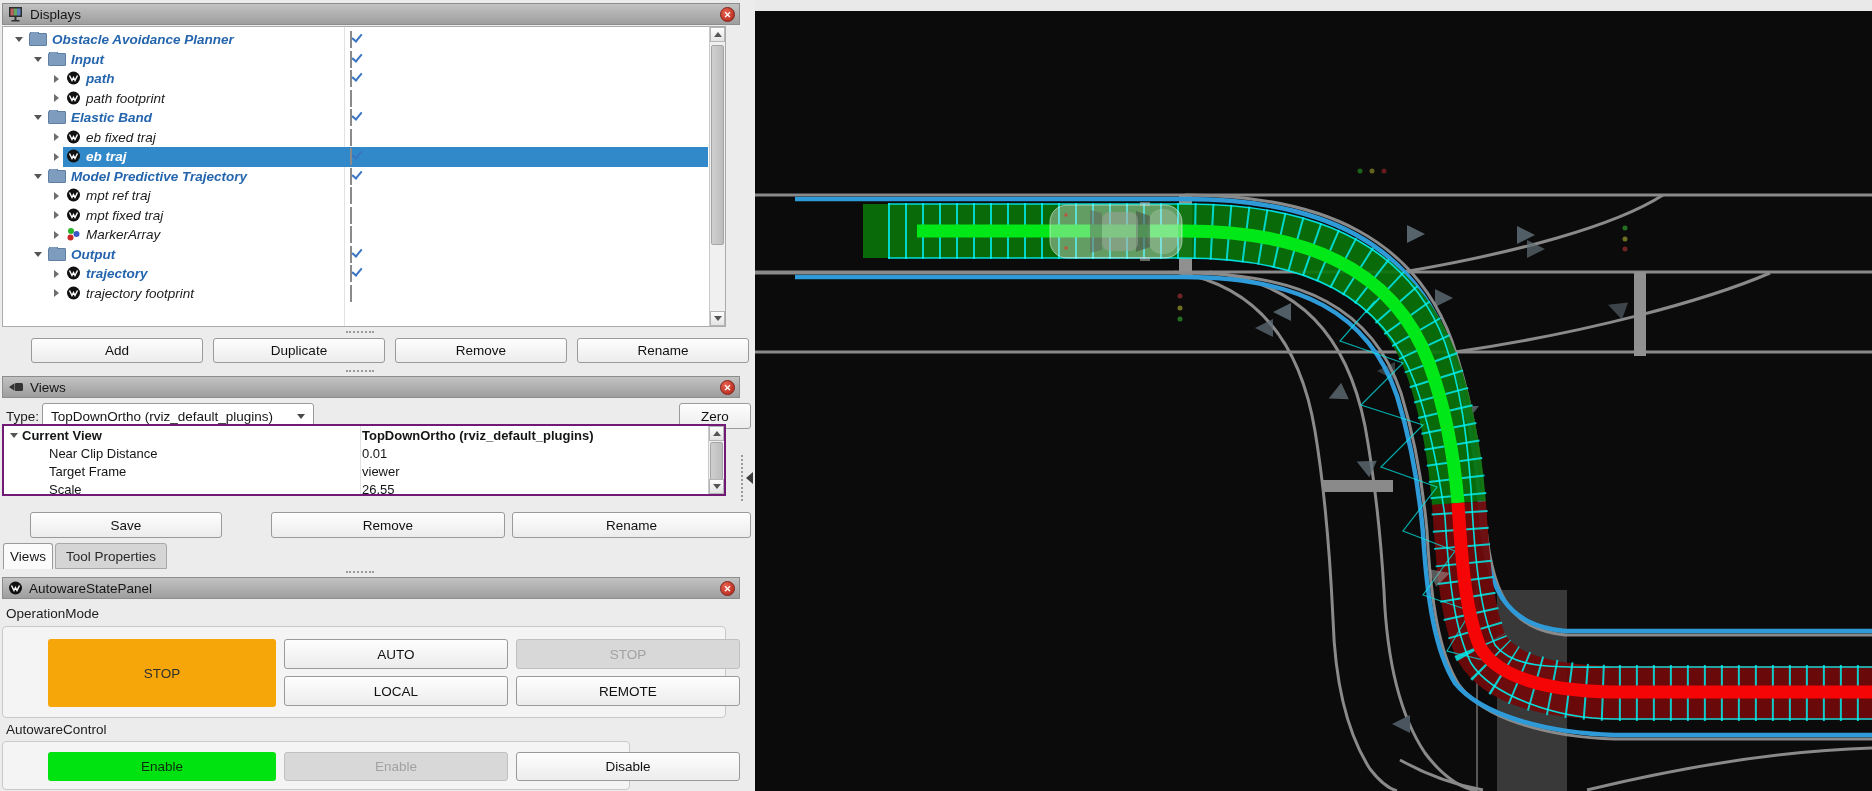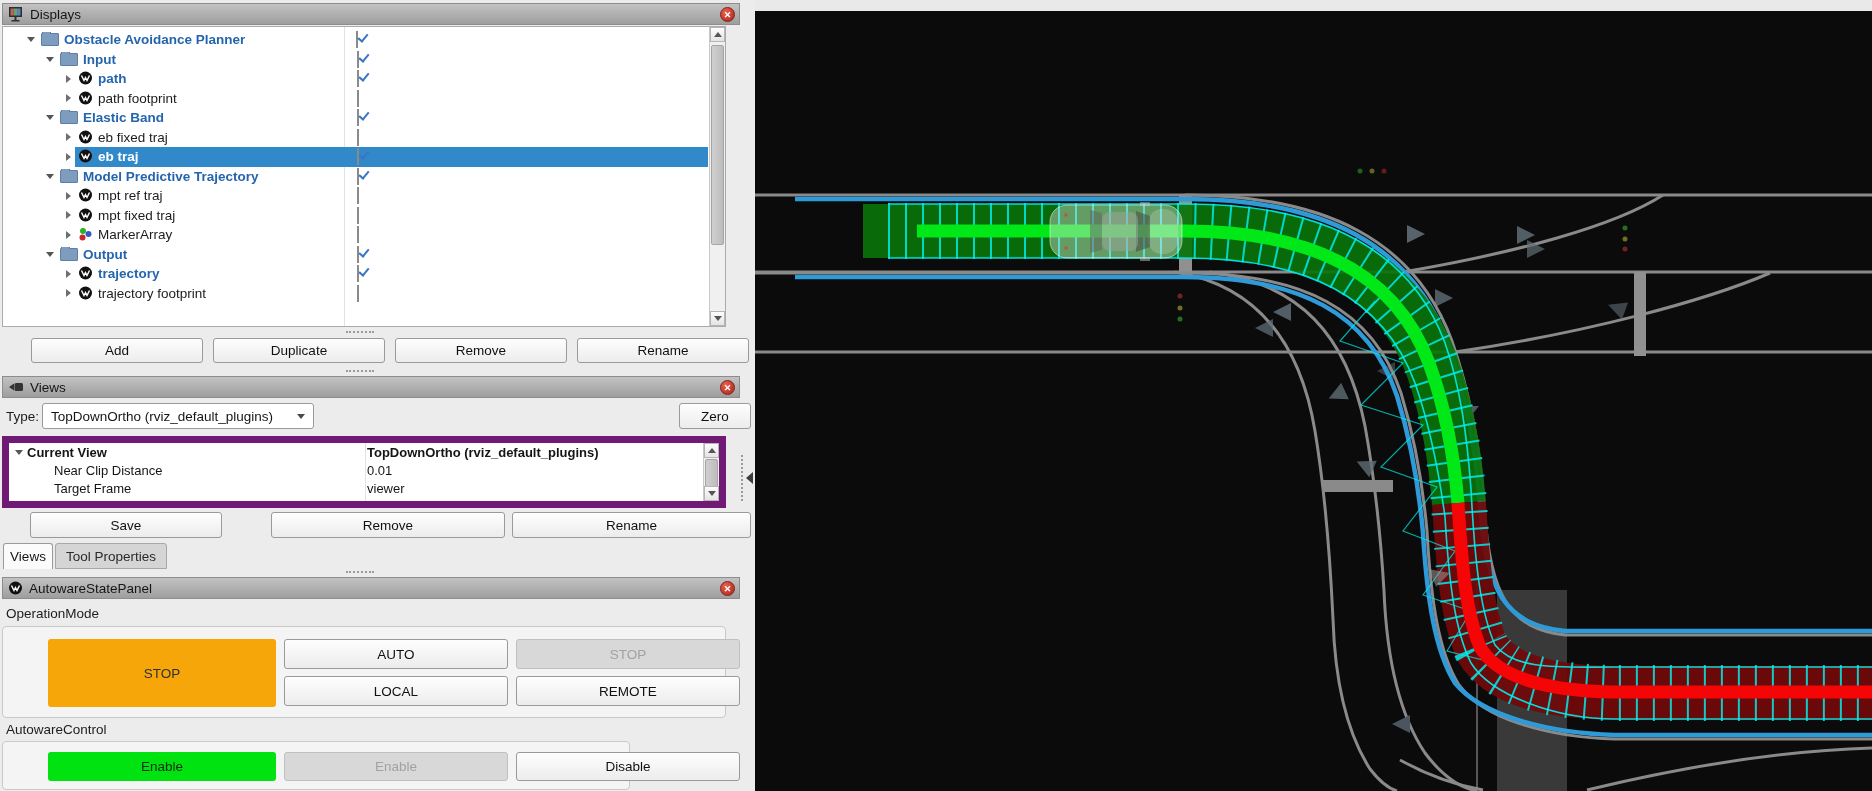--- a/index.html
+++ b/index.html
@@ -43,21 +43,21 @@
   .btn{position:absolute;box-sizing:border-box;border:1px solid #9a9a9a;border-radius:3px;
        background:linear-gradient(#fefefe,#ececec);font-size:13.5px;color:#111;
        display:flex;align-items:center;justify-content:center;margin-left:27px;}
   .btn.disabled{background:#d8d8d8;border-color:#c0c0c0;color:#a2a2a2;}
   .btn.orange{background:#f7a60a;border:none;color:#303030;}
   .btn.green{background:#00e310;border:none;color:#0b2d0b;}
   
   .combo{position:absolute;box-sizing:border-box;border:1px solid #9a9a9a;border-radius:3px;background:#fff;
          font-size:13.5px;display:flex;align-items:center;padding:0 8px;}
   .combo .carrow{position:absolute;right:8px;width:0;height:0;border-left:4px solid transparent;border-right:4px solid transparent;border-top:5px solid #4a4a4a;}
-  .vtable{position:absolute;left:2px;top:436px;width:724px;height:72px;background:#fff;border:7px solid #701a75;box-sizing:border-box;overflow:hidden;}
+  .vtable{position:absolute;left:2px;top:424px;width:724px;height:72px;background:#fff;border:2px solid #701a75;box-sizing:border-box;overflow:hidden;}
   .vrow{display:flex;height:18px;align-items:center;font-size:13px;}
   .vrow .c1{width:356px;box-sizing:border-box;display:flex;align-items:center;gap:4px;}
   .vrow .c2{padding-left:2px;}
   .vtable .vdiv{position:absolute;left:356px;top:0;bottom:0;width:1px;background:#e2e2e2;}
   .bold{font-weight:bold;}
   
   .tab{position:absolute;box-sizing:border-box;font-size:13.5px;display:flex;align-items:center;justify-content:center;}
   .tab.active{background:#fbfbfb;border:1px solid #9a9a9a;border-bottom:none;border-radius:3px 3px 0 0;}
   .tab.inactive{background:#d5d5d5;border:1px solid #a8a8a8;border-radius:3px 3px 0 0;color:#2a2a2a;}
   .lbl{position:absolute;font-size:13.5px;color:#1c1c1c;}
@@ -84,21 +84,21 @@
       <rect x="9.1" y="2.5" width="3.4" height="7" fill="#6080c0"></rect>
       <rect x="6.5" y="11" width="2" height="3" fill="#2e2e2e"></rect>
       <rect x="3.5" y="14" width="8" height="1.5" fill="#2e2e2e"></rect>
     </svg>
     <span>Displays</span>
     <div class="closebtn">✕</div>
   </div>
 
   <div class="tree">
     <div class="vdiv"></div>
-    <div style="position:absolute;top:3px;left:16px;right:17px;">
+    <div style="position:absolute;top:3px;left:4px;right:17px;font-style:italic;">
 
       <div class="trow">
         <div class="ncell ind0">
             <span class="ar">
               <i class="ar-exp"></i>
             </span>
             <span class="fold"></span>
             <span class="blue">Obstacle Avoidance Planner</span>
           </div>
         <div class="ccell"><span class="chk on"></span></div>

